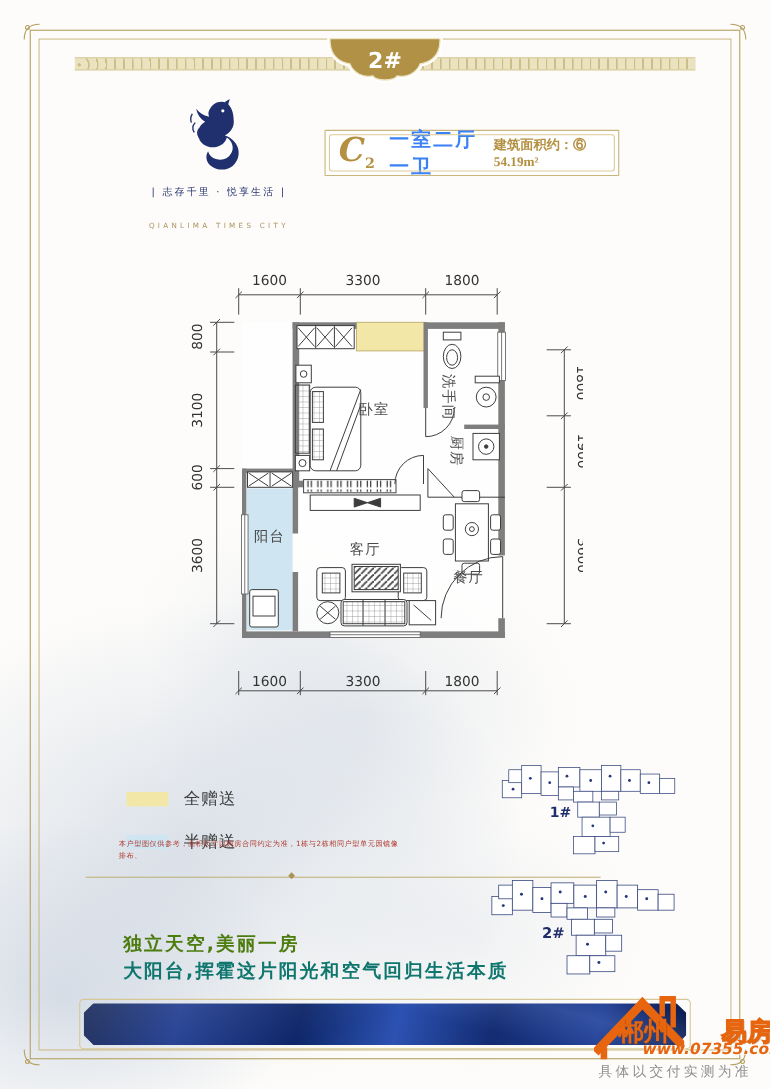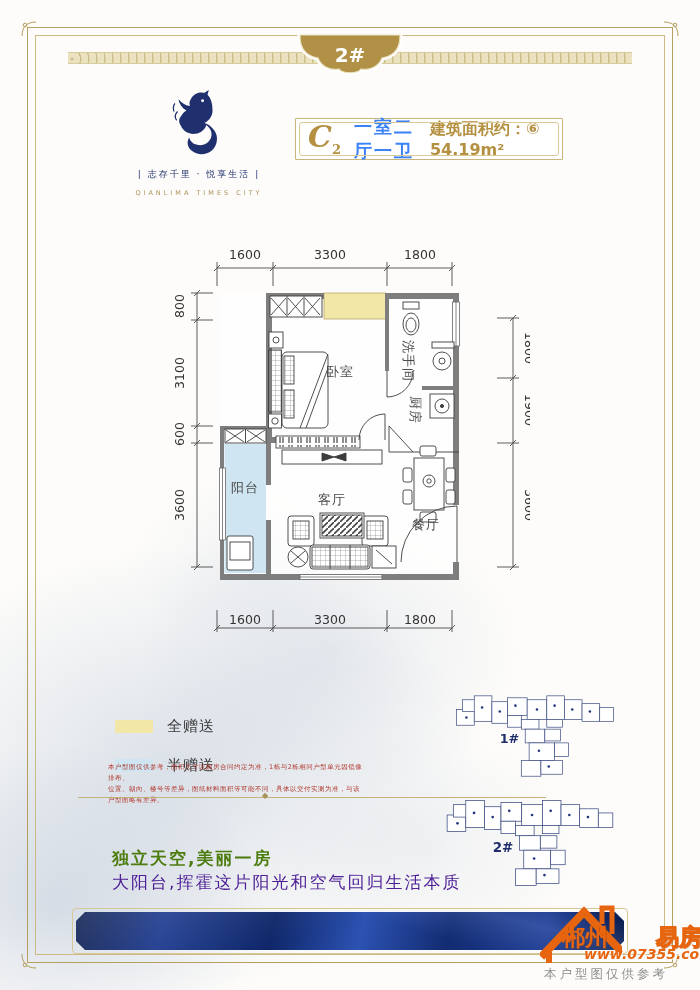--- a/index.html
+++ b/index.html
@@ -22,52 +22,52 @@
     border-top:1px solid #d9cc9c; border-bottom:1px solid #d9cc9c;
     background-image:repeating-radial-gradient(circle at 4px 6px,#cdbd8a 0 1.2px,transparent 1.8px 8px); }
   
   .badge { left:297px; top:34px; width:106px; height:46px; z-index:6; }
   .badge text { font-weight:bold; font-size:20px; fill:#ffffff; }
   
   .logo { left:118px; top:90px; width:162px; text-align:center; color:#20306f; }
   .logo-name { font-size:21px; font-weight:bold; letter-spacing:1px; margin-top:4px; }
   .logo-name .dot { color:#b09145; font-weight:bold; padding:0 1px; }
   .logo-slogan { font-size:9px; letter-spacing:2px; margin-top:6px; color:#27356f; }
-  .logo-en { font-size:6.5px; letter-spacing:3px; margin-top:8px; color:#ad935c; }
+  .logo-en { font-size:6.5px; letter-spacing:3px; margin-top:20px; color:#ad935c; }
   
   .plaque { left:295px; top:118px; width:268px; height:42px; border:1px solid #c8b57b;
     border-radius:1px; background:rgba(255,255,255,.85); display:flex; align-items:center;
     padding:0 12px; }
   .plaque::before { content:""; position:absolute; inset:3px; border:1px solid #dbca97; border-radius:3px; }
   .unit-code { font-family:"DejaVu Serif","Liberation Serif",serif; font-style:italic;
     font-size:30px; color:#b49040; font-weight:bold; line-height:1; }
   .unit-code sub { font-size:13px; font-style:normal; }
   .unit-layout { font-size:18px; font-weight:bold; color:#3b82f6; margin-left:13px; letter-spacing:2px; }
-  .unit-area { font-size:16px; color:#b49040; font-weight:bold; }
+  .unit-area { font-size:12px; color:#b49040; font-weight:bold;font-family:Liberation Serif, serif; }
   
   svg text { font-family:"DejaVu Sans","Liberation Sans",sans-serif; }
   .dim-label { font-size:12.5px; fill:#333; }
   .room-label { font-size:13px; fill:#4a4a4a; letter-spacing:1px; }
   
   .legend { left:115px; top:697px; }
   .legend-row { display:flex; align-items:center; margin-bottom:9px;margin-top:20px; }
   .legend-swatch { width:38px; height:13px; margin-right:14px; }
   .legend-label { font-size:15px; color:#3c3c3c; letter-spacing:1px; }
   
   .siteplan text { font-size:13px; font-weight:bold; fill:#1f2d6b; }
   .siteplan rect { fill:#ffffff; stroke:#37477f; stroke-width:.7; }
   .siteplan circle { fill:#27377c; stroke:none; }
   
   .disclaimer { left:108px; top:762px; width:258px; font-size:6.5px; line-height:11px;
     color:#b03a30; letter-spacing:.5px; }
   .divider { left:78px; top:797px; width:468px; border-top:1px solid #c3b27c; }
   .divider-orn { left:262px; top:791px; font-size:8px; color:#a8935a; }
   
   .tagline1 { left:112px; top:847px; font-size:17px; font-weight:bold; letter-spacing:2px; color:#4d7c0f; }
-  .tagline2 { left:112px; top:871px; font-size:17px; font-weight:normal; letter-spacing:2px; color:#4c1d95; }
+  .tagline2 { left:112px; top:871px; font-size:17px; font-weight:bold; letter-spacing:2px; color:#0f766e; }
   
   .banner-outer { left:72px; top:908px; width:556px; height:46px; border:1px solid #d6c896;
     border-radius:4px; padding:3px; z-index:2; }
   .banner { width:100%; height:100%; position:relative; overflow:hidden;
     clip-path:polygon(9px 0,calc(100% - 9px) 0,100% 9px,100% calc(100% - 9px),calc(100% - 9px) 100%,9px 100%,0 calc(100% - 9px),0 9px);
     background:linear-gradient(104deg,#0b1c4e 0%,#1d3a8f 16%,#0e2668 36%,#2c52b2 52%,#132c72 68%,#1e3c92 85%,#0a1a48 100%); }
   .banner::after { content:""; position:absolute; inset:0;
     background:linear-gradient(160deg,rgba(255,255,255,.14),rgba(255,255,255,0) 45%),
                linear-gradient(15deg,rgba(255,255,255,0) 60%,rgba(120,150,220,.25) 80%,rgba(255,255,255,0) 95%); }
   
@@ -364,34 +364,33 @@
     <circle cx="122" cy="22" r="1.3"></circle>
       <circle cx="140" cy="24" r="1.3"></circle>
       <circle cx="88" cy="64" r="1.3"></circle>
       <circle cx="98" cy="80" r="1.3"></circle>
   </g>
   <text x="48" y="58">2#</text>
 </svg>
 
 <div class="abs disclaimer">
   <div>本户型图仅供参考，面积尺寸以购房合同约定为准，1栋与2栋相同户型单元因镜像排布、</div>
-  <div>位置、朝向、楼号等差异，图纸材料面积等可能不同，具体以交付实测为准，与该户型图略有差异。</div>
 </div>
 <div class="abs divider"></div>
 <div class="abs divider-orn">◆</div>
 
 <div class="abs tagline1">独立天空,美丽一房</div>
 <div class="abs tagline2">大阳台,挥霍这片阳光和空气回归生活本质</div>
 
 <div class="abs banner-outer">
   <div class="banner"></div>
 </div>
 
 <div class="abs watermark">
   <svg class="abs" style="left:0;top:2px" width="82" height="62" viewBox="0 0 82 62">
     <path d="M4,52 L44,10 L80,48" fill="none" stroke="#e8650f" stroke-width="8" stroke-linecap="square"></path>
     <path d="M62,22 L62,6 L72,6 L72,32" fill="none" stroke="#e8650f" stroke-width="5"></path>
     <path d="M9,50 L9,61" fill="none" stroke="#e8650f" stroke-width="6"></path>
   </svg>
   <div class="wm-brand"><span>郴州</span><span class="outline">易房团</span></div>
   <div class="wm-url">www.07355.com</div>
-  <div class="wm-slogan">本户型图仅供参考</div>
+  <div class="wm-slogan">具体以交付实测为准</div>
 </div>
 
 </body></html>

